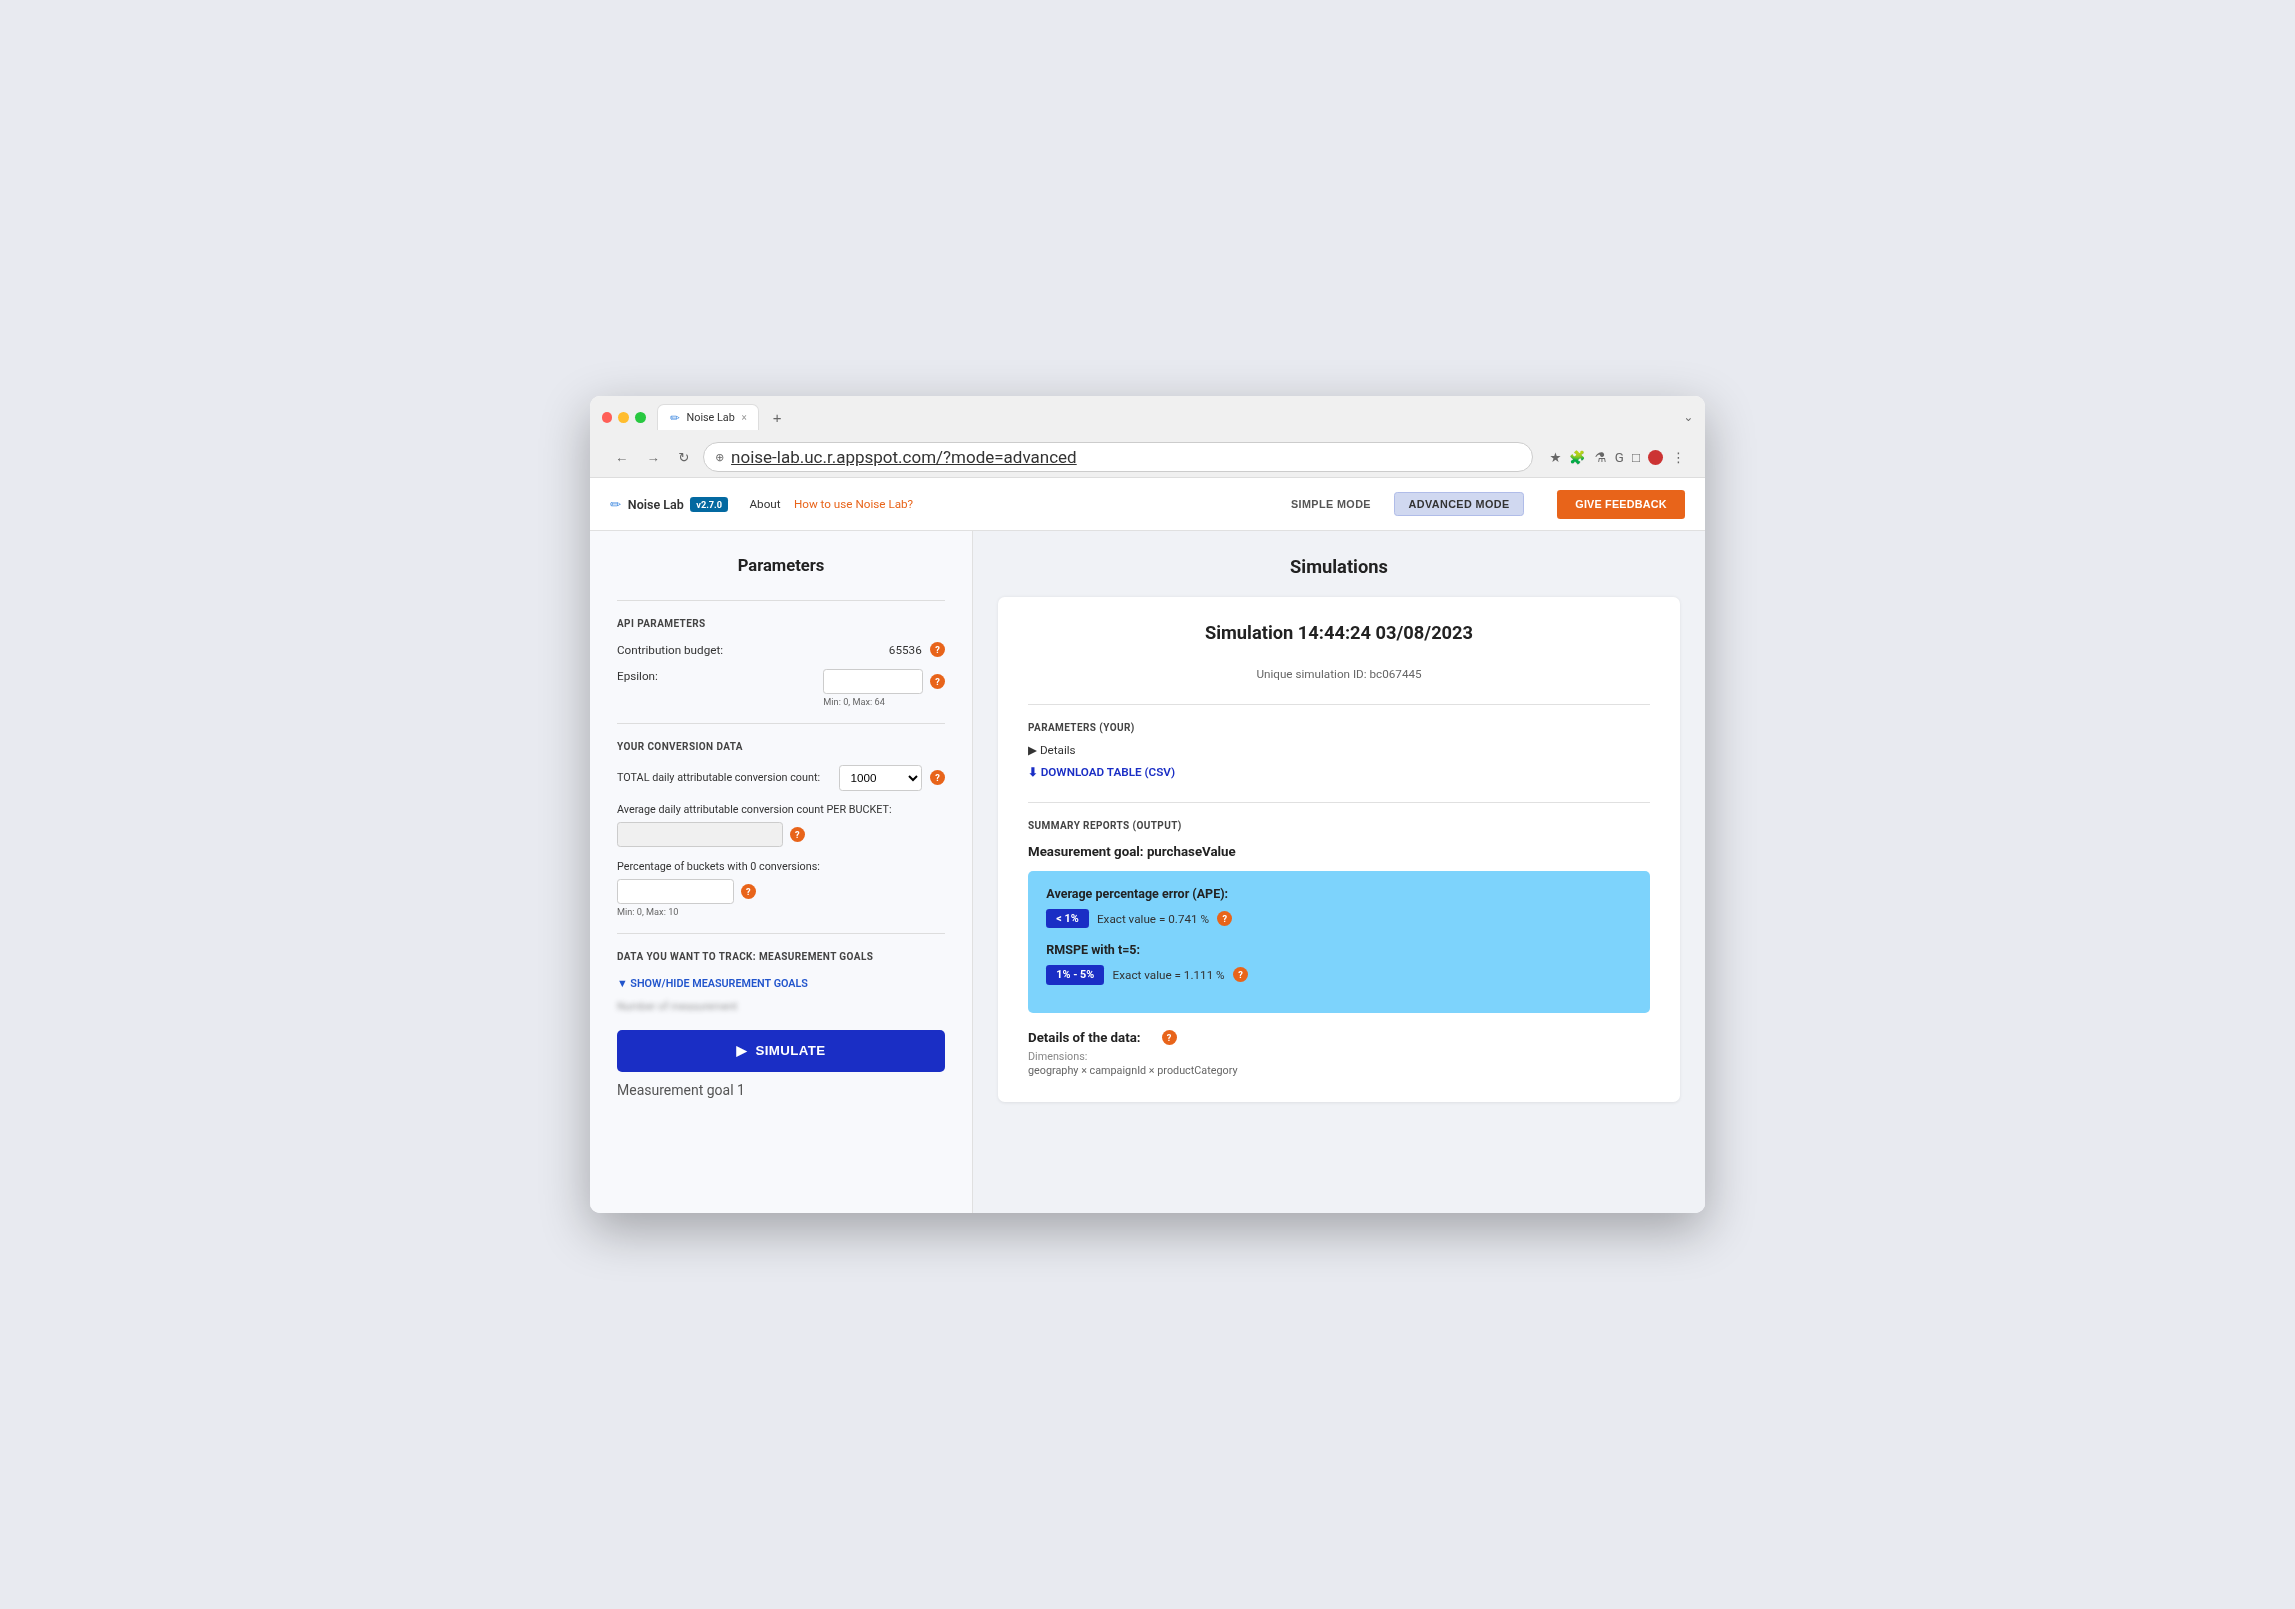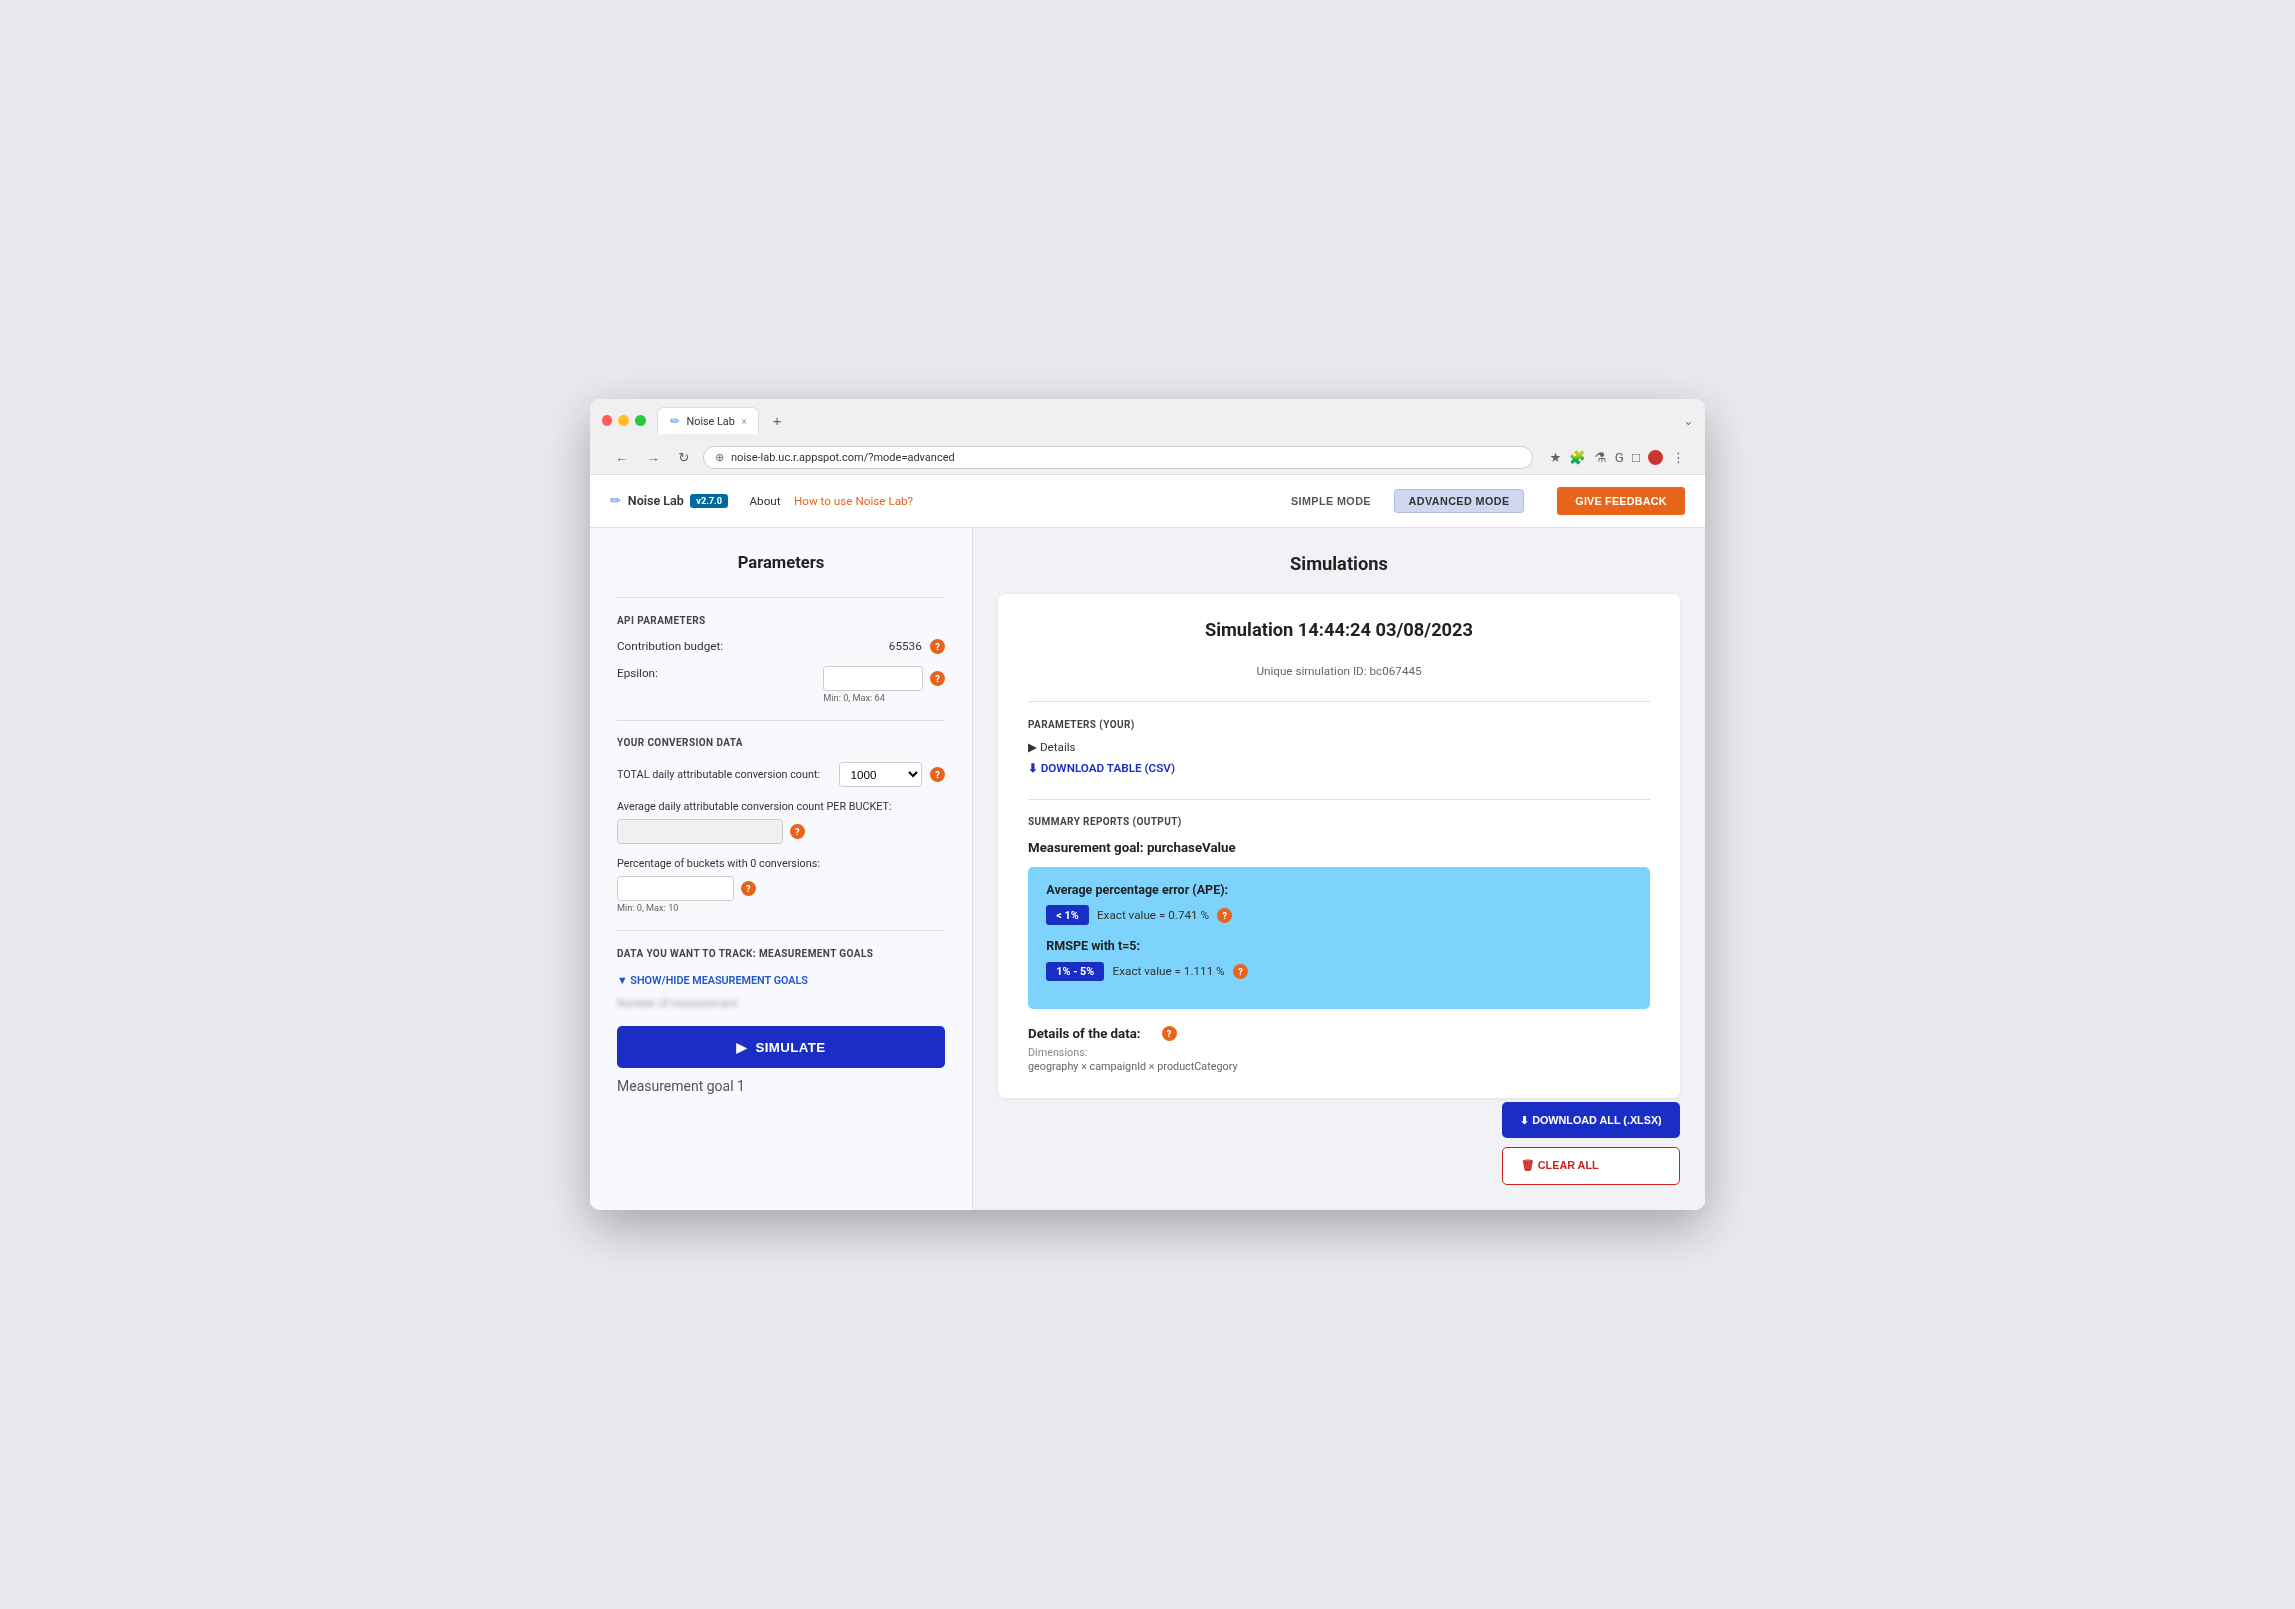--- a/index.html
+++ b/index.html
@@ -119,21 +119,21 @@
       border: 0.8px solid #ccc;
       border-radius: 16.6px;
       padding: 4.2px 11.7px;
       font-size: 10.8px;
       color: #333;
       display: flex;
       align-items: center;
       gap: 6.7px;
     }
 
-    .url-text { color: #333; font-size: 11px; }
+    .url-text { color: #333; font-size: 17px; text-decoration: underline; }
 
     .browser-actions {
       display: flex;
       align-items: center;
       gap: 8.3px;
       margin-left: 8.3px;
     }
 
     .browser-action-icon {
       color: #666;
@@ -765,22 +765,18 @@
             <div class="details-of-data-label">
               <span>Details of the data:</span>
               <span class="help-icon">?</span>
             </div>
             <div class="dim-label">Dimensions:</div>
             <div class="dim-value">geography × campaignId × productCategory</div>
           </div>
         </div>
       </div>
 
-      <div class="floating-actions">
-        <button class="download-all-btn">⬇ DOWNLOAD ALL (.XLSX)</button>
-        <button class="clear-all-btn">🗑 CLEAR ALL</button>
-      </div>
 
     </div>
   </div>
 
 </div>
 
 
 </body></html>

